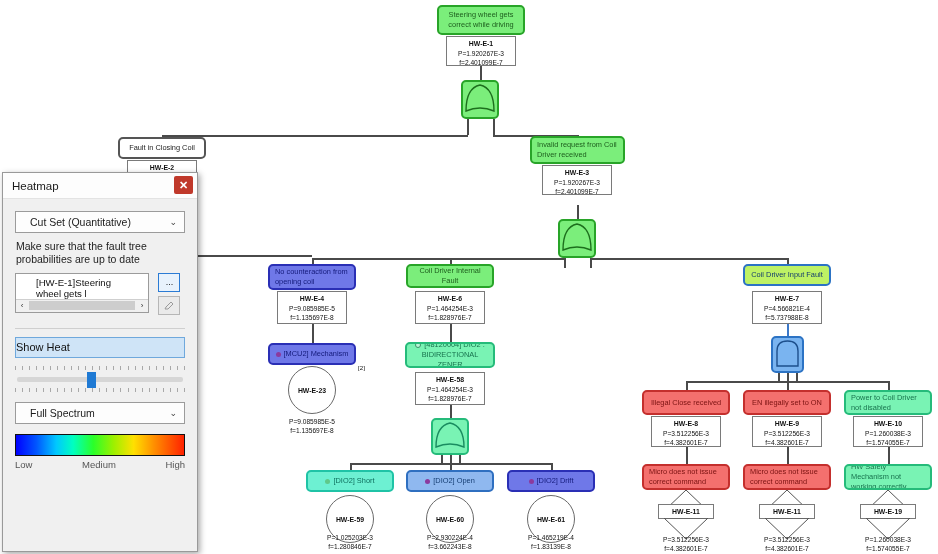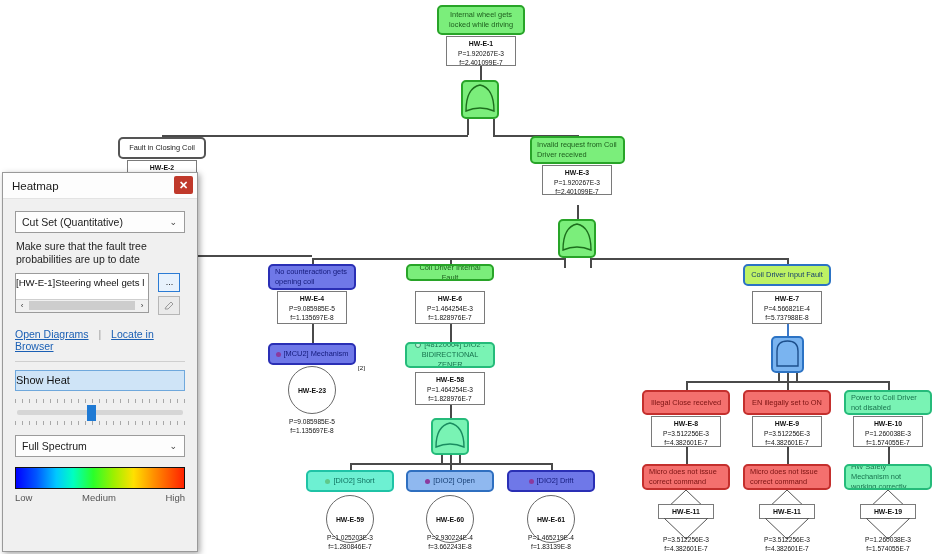--- a/index.html
+++ b/index.html
@@ -115,29 +115,29 @@
     display: flex; align-items: center; justify-content: center;
     font-size: 11px; font-weight: bold;
     border-radius: 2px;
   }
   .hm-body { padding: 12px 12px 0 12px; }
   .hm-select {
     width: 100%; height: 22px;
     background: #fdfdfd; border: 1px solid #9b9b9b;
     font-size: 10.5px; color: #1b1b1b;
     display: flex; align-items: center;
-    padding: 0 6px; position: relative;
+    padding: 0 14px; position: relative;
   }
   .hm-select .chev { position: absolute; right: 7px; top: 50%; transform: translateY(-55%); font-size: 9px; color: #444; }
   .hm-note { font-size: 10.5px; color: #1d1d1d; margin: 7px 0 6px 1px; line-height: 1.28; }
   .hm-listbox {
     width: 134px; height: 40px;
     background: #fff; border: 1px solid #9b9b9b;
     font-size: 9.6px; color: #111;
-    padding: 3px 0;
+    padding: 3px 20px;
     position: relative; overflow: hidden;
     display: inline-block; vertical-align: top;
   }
   .hm-scroll {
     position: absolute; left: 0; bottom: 0;
     width: 100%; height: 13px;
     background: #f0f0f0; border-top: 1px solid #cfcfcf;
     display: flex; align-items: center;
   }
   .hm-scroll .arw { width: 12px; text-align: center; font-size: 8px; color: #333; }
@@ -222,21 +222,21 @@
   <div class="line h" style="left:686px; top:381px; width:202px;"></div>
   <div class="line v" style="left:686px; top:381px; height:9px;"></div>
   <div class="line v" style="left:787px; top:381px; height:9px;"></div>
   <div class="line v" style="left:888px; top:381px; height:9px;"></div>
 
   <div class="line v" style="left:686px; top:447px; height:17px;"></div>
   <div class="line v" style="left:787px; top:447px; height:17px;"></div>
   <div class="line v" style="left:888px; top:447px; height:17px;"></div>
 
   <div class="evbox c-green center" style="left:437px; top:5px; width:88px; height:30px;">
-    <span class="txt">Internal wheel gets locked while driving</span>
+    <span class="txt">Steering wheel gets correct while driving</span>
   </div>
   <div class="databox" style="left:446px; top:36px; width:70px; height:30px;">
     <span class="id">HW-E-1</span>
     <span class="p">P=1.920267E-3</span>
     <span class="f">f=2.401099E-7</span>
   </div>
 
   <div class="gate" style="left:461px; top:80px; width:38px; height:39px;">
     <svg width="34" height="35" viewBox="0 0 34 35">
       <path d="M3 29 Q3 6 17 3 Q31 6 31 29 Q17 23 3 29 Z" fill="none" stroke="#1d6f1d" stroke-width="1.4"></path>
@@ -259,29 +259,29 @@
     <span class="f">f=2.401099E-7</span>
   </div>
 
   <div class="gate" style="left:558px; top:219px; width:38px; height:39px;">
     <svg width="34" height="35" viewBox="0 0 34 35">
       <path d="M3 29 Q3 6 17 3 Q31 6 31 29 Q17 23 3 29 Z" fill="none" stroke="#1d6f1d" stroke-width="1.4"></path>
     </svg>
   </div>
 
   <div class="evbox c-blue" style="left:268px; top:264px; width:88px; height:26px;">
-    <span class="txt">No counteraction gets opening coil</span>
+    <span class="txt">No counteraction from opening coil</span>
   </div>
   <div class="databox" style="left:277px; top:291px; width:70px; height:33px;">
     <span class="id">HW-E-4</span>
     <span class="p">P=9.085985E-5</span>
     <span class="f">f=1.135697E-8</span>
   </div>
 
-  <div class="evbox c-green center" style="left:406px; top:264px; width:88px; height:17px;">
+  <div class="evbox c-green center" style="left:406px; top:264px; width:88px; height:24px;">
     <span class="txt">Coil Driver Internal Fault</span>
   </div>
   <div class="databox" style="left:415px; top:291px; width:70px; height:33px;">
     <span class="id">HW-E-6</span>
     <span class="p">P=1.464254E-3</span>
     <span class="f">f=1.828976E-7</span>
   </div>
 
   <div class="evbox c-lblue center" style="left:743px; top:264px; width:88px; height:22px;">
     <span class="txt">Coil Driver Input Fault</span>
@@ -490,25 +490,20 @@
             <span>...</span>
           </div>
           <div class="hm-btn-sm disabled">
             <svg width="11" height="11" viewBox="0 0 11 11">
               <path d="M1 9 L2 7 L7 2 L9 4 L4 9 Z" fill="none" stroke="#9a9a9a" stroke-width="1"></path>
             </svg>
           </div>
         </div>
       </div>
 
-      <div class="hm-links">
-        <a>Open Diagrams</a>
-        <span class="sep">|</span>
-        <a>Locate in Browser</a>
-      </div>
 
       <div class="hm-rule"></div>
 
       <div class="hm-showheat">
         <span>Show Heat</span>
       </div>
 
       <div class="hm-slider">
         <div class="hm-ticks">
           <i></i>

